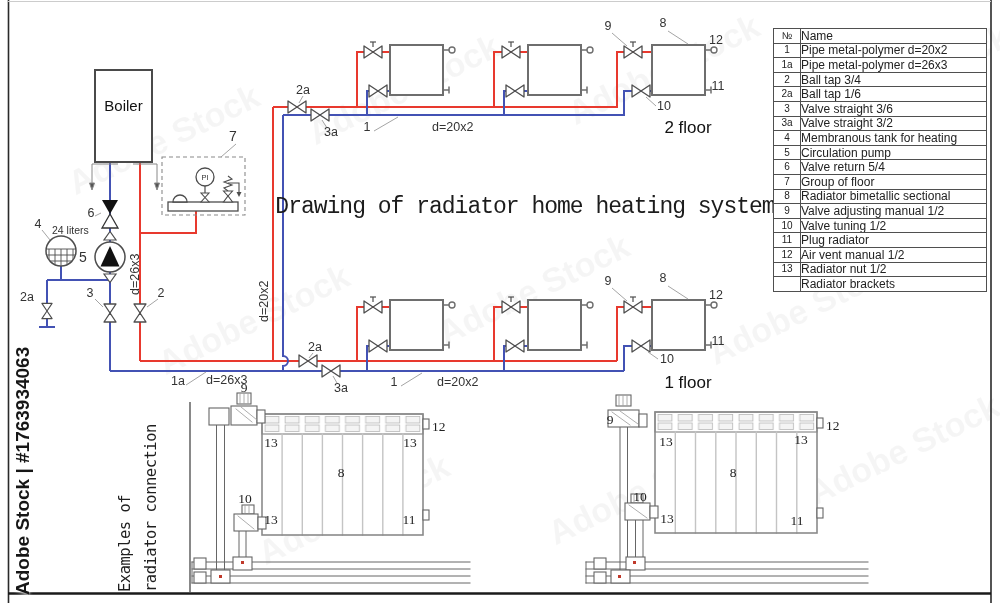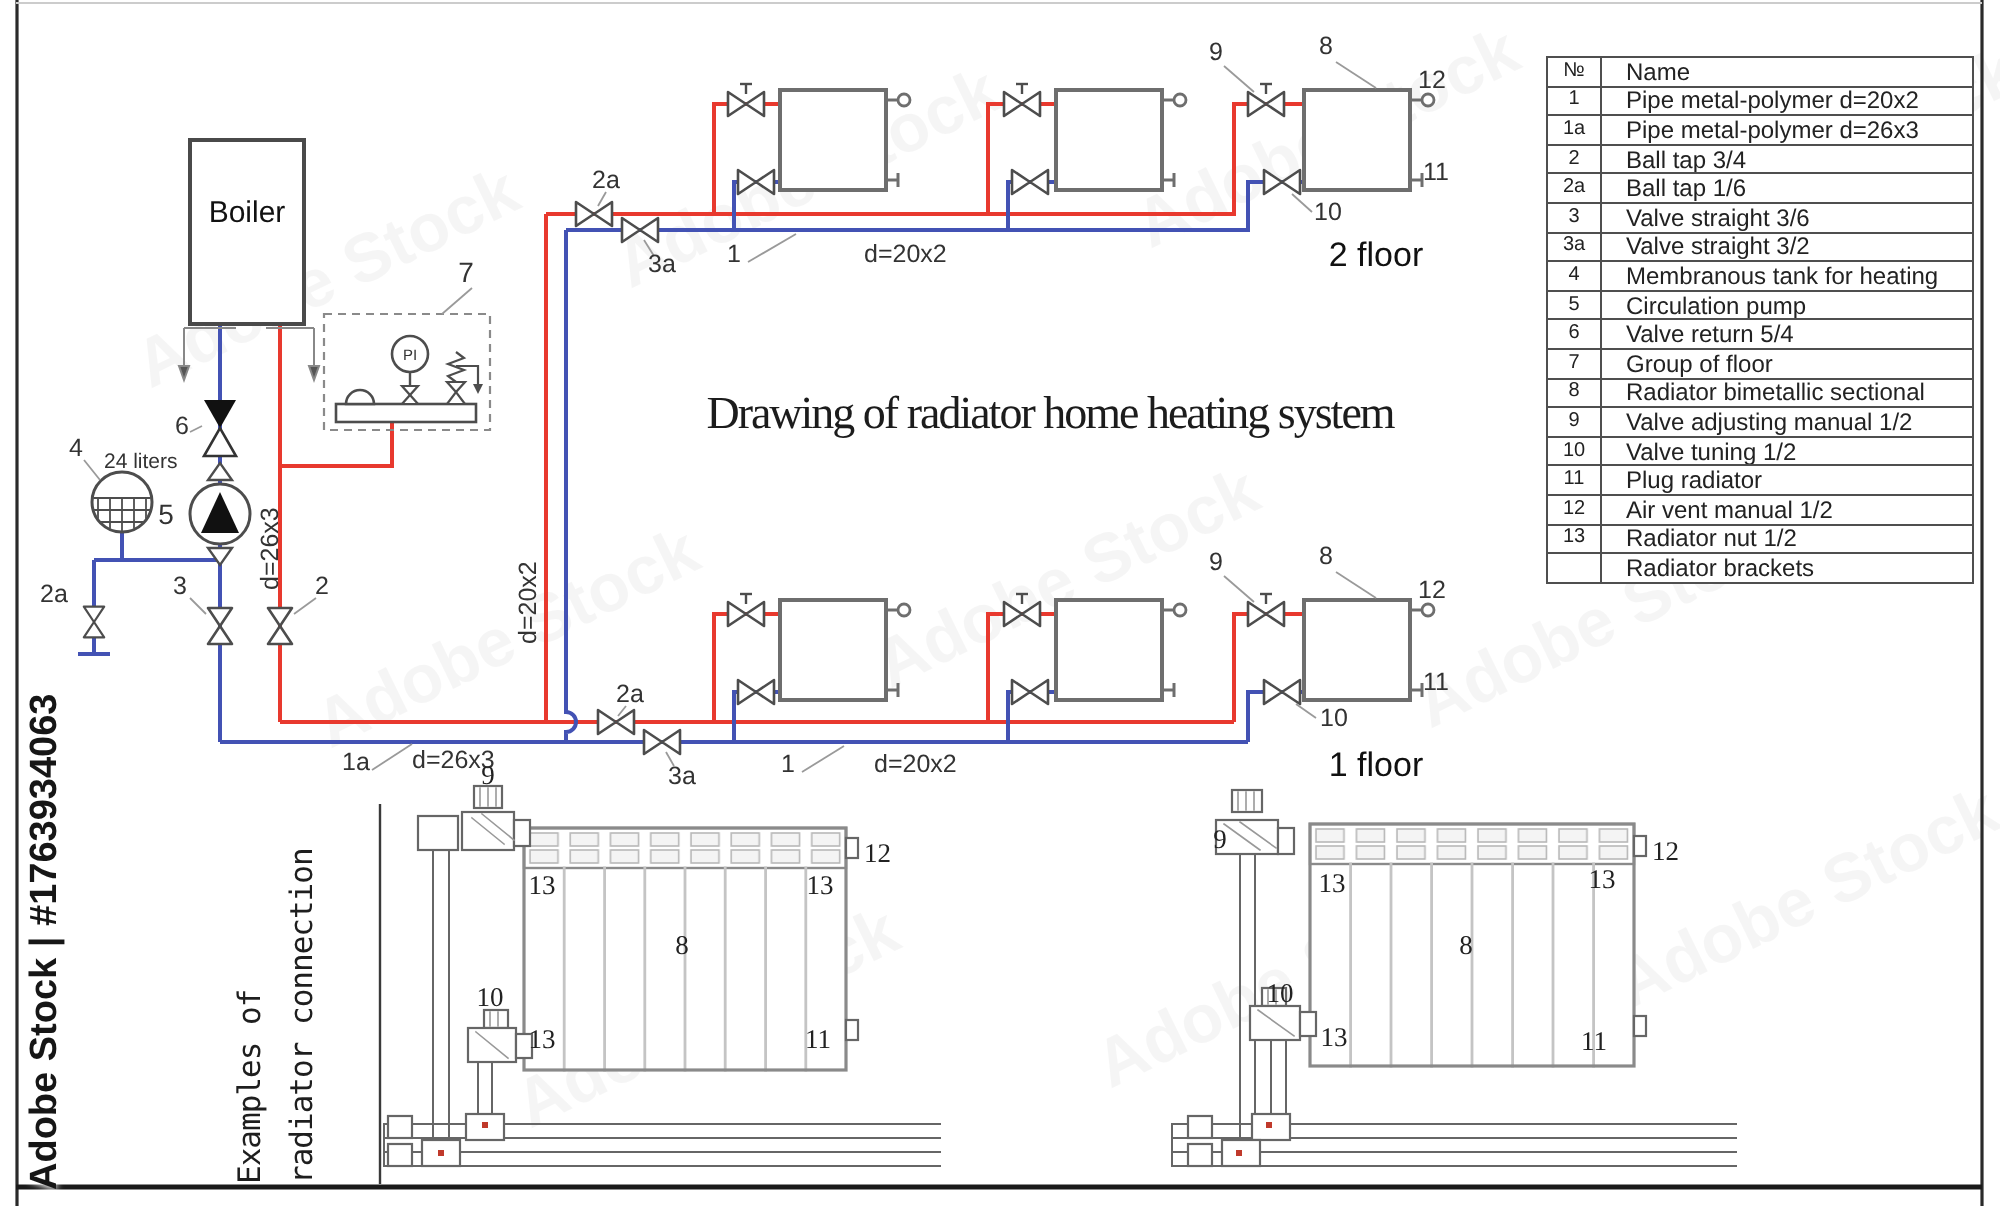--- a/index.html
+++ b/index.html
@@ -7,34 +7,34 @@
          font-family:"Liberation Sans",sans-serif;}
   svg{position:absolute;left:0;top:0;}
   svg text{font-family:"Liberation Sans",sans-serif;}
   .lbl{font-size:12.5px;fill:#333;text-anchor:middle;}
   .lbl-s{font-size:10.5px;fill:#333;}
   .lbl-lg{font-size:17px;fill:#111;text-anchor:middle;}
   .lbl-b{font-size:15px;fill:#111;text-anchor:middle;}
   .ser{font-family:"Liberation Serif","DejaVu Serif",serif;font-size:13.5px;fill:#222;text-anchor:middle;}
   .ser-s{font-family:"Liberation Serif","DejaVu Serif",serif;font-size:13.5px;fill:#222;}
   .title{position:absolute;left:270px;top:192px;width:510px;text-align:center;
-         font-family:Liberation Serif, serif;
+         font-family:Liberation Mono, monospace;
          font-size:23px;letter-spacing:-1px;line-height:30px;color:#1c1c1c;}
   .caption{position:absolute;left:112px;top:592px;width:176px;transform:rotate(-90deg);
            transform-origin:0 0;font-family:"DejaVu Sans Mono","Liberation Sans",monospace;
            font-size:15.5px;letter-spacing:-0.5px;line-height:26px;color:#1e1e1e;white-space:nowrap;}
   .sidemark{position:absolute;left:12px;top:595px;transform:rotate(-90deg);transform-origin:0 0;
             font-size:19px;font-weight:bold;color:#161616;white-space:nowrap;
             text-shadow:0 0 3px #fff,0 0 4px #fff;}
   .ghost{position:absolute;font-weight:bold;font-size:34px;color:#808080;opacity:.07;
          transform:rotate(-26deg);white-space:nowrap;pointer-events:none;}
   .parts-table{position:absolute;left:773px;top:28px;width:214px;border-collapse:collapse;
                background:#fff;font-size:12px;color:#222;table-layout:fixed;}
   .parts-table td,.parts-table th{border:1px solid #4f4f4f;height:13.6px;line-height:12px;
-               padding:0 2px 0 12px;font-weight:normal;text-align:left;overflow:hidden;white-space:nowrap;}
+               padding:0 2px 0 0;font-weight:normal;text-align:left;overflow:hidden;white-space:nowrap;}
   .parts-table .col-num{width:26px;text-align:center;font-size:10px;padding:0;}
 </style>
 </head>
 <body>
 
 <div class="stage">
 
   <div class="ghost" style="left:60px;top:120px">Adobe Stock</div>
   <div class="ghost" style="left:300px;top:70px">Adobe Stock</div>
   <div class="ghost" style="left:560px;top:50px">Adobe Stock</div>

